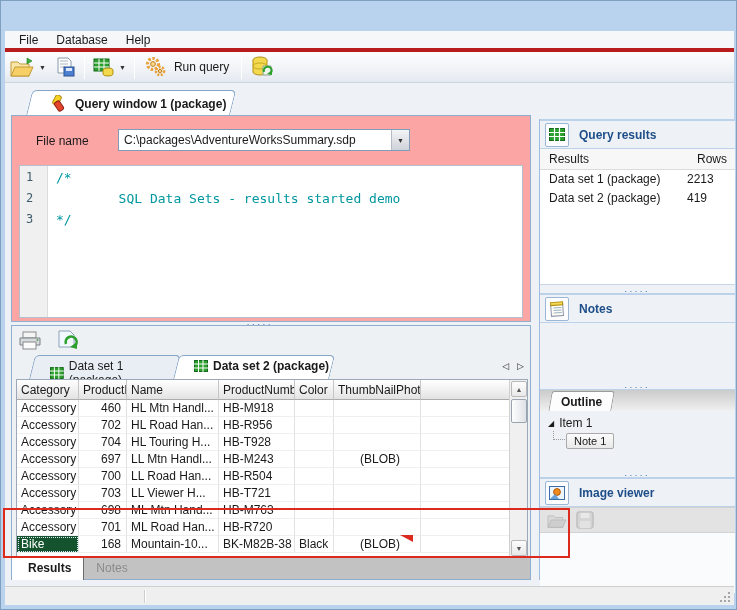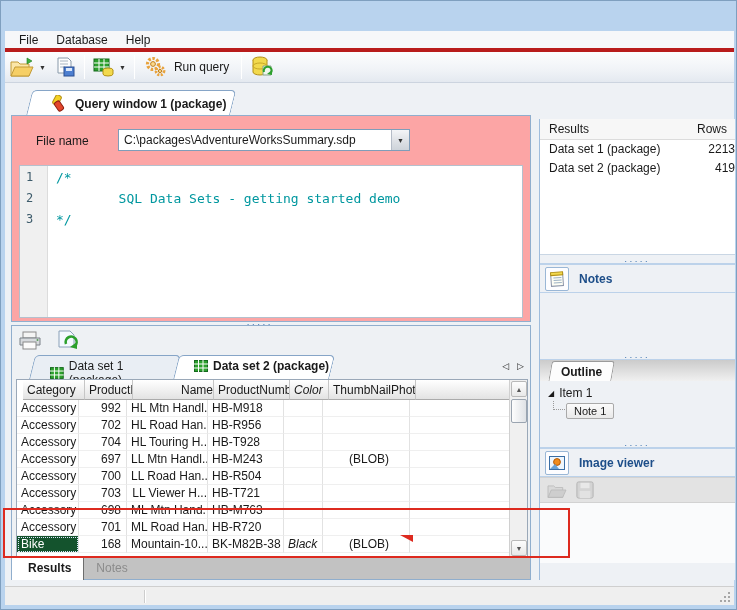--- a/index.html
+++ b/index.html
@@ -81,29 +81,29 @@
                   border:1px solid #86a5c7; border-bottom:none; border-radius:5px 5px 0 0;
                   transform:skewX(-14deg); background:#e9eef4; }
   .dtab.active::before { background:#fff; bottom:-1px; }
   .dtab-inner { position:relative; display:flex; align-items:center; gap:5px; padding:4px 0 0 12px; }
   .dtab.active .dtab-inner { font-weight:bold; }
   .tab-scroll { position:absolute; right:6px; top:6px; display:flex; gap:8px; font-size:9px; color:#222; }
 
   
   .grid { position:absolute; left:4px; top:53px; width:512px; height:179px; background:#fff;
           border:1px solid #9aa8b8; overflow:hidden; }
-  .ghead { display:flex; height:20px;margin-left:6px; }
+  .ghead { display:flex; height:20px; }
   .gh { background:linear-gradient(180deg,#ffffff,#f0f0f0 55%,#e3e3e3);
         border-right:1px solid #c6c6c6; border-bottom:1px solid #ababab;
         padding:3px 0 0 4px; white-space:nowrap; overflow:hidden; }
   .grow { display:flex; height:17px; }
   .gc { border-right:1px solid #e2e2e2; border-bottom:1px solid #efefef; padding:1px 0 0 4px;
         white-space:nowrap; overflow:hidden; }
   .c0 { width:62px; } .c1 { width:48px; text-align:right; padding-right:5px; padding-left:0; }
-  .c2 { width:81px;text-align:right; } .c3 { width:76px; } .c4 { width:39px;font-style:italic; } .c5 { width:87px; padding-left:26px; }
+  .c2 { width:92px; } .c3 { width:76px; } .c4 { width:39px; } .c5 { width:87px; padding-left:26px; }
   .c6 { flex:1; border-right:none; }
   .gc.sel { background:#14532d; color:#fff; outline:1px dotted #d7e8fb; outline-offset:-2px; }
   .vscroll { position:absolute; right:0; top:0; width:18px; height:177px; background:#f0f0f0;
              border-left:1px solid #d0d0d0; }
   .sbtn { position:absolute; left:1px; width:16px; height:16px; font-size:7px; color:#555;
           background:linear-gradient(180deg,#fdfdfd,#e8e8e8); border:1px solid #b9b9b9; border-radius:2px;
           display:flex; align-items:center; justify-content:center; }
   .sbtn.up { top:1px; } .sbtn.down { bottom:1px; }
   .sthumb { position:absolute; left:1px; top:19px; width:16px; height:24px;
             background:linear-gradient(90deg,#fdfdfd,#dfe2e6); border:1px solid #9aa4b0; border-radius:2px; }
@@ -120,21 +120,21 @@
                border-left:1px solid #9fbcdc; background:#eef1f5; }
   .panel-header { position:relative; height:30px; border-top:2px solid #bcd2ea; border-bottom:1px solid #bcd2ea;
                   display:flex; align-items:center; gap:10px; padding-left:5px; background:#eef1f5; }
   .icon-box { width:24px; height:24px; background:#fdfdff; border:1px solid #9ab7d6; border-radius:2px;
               display:flex; align-items:center; justify-content:center; }
   .panel-title { color:#1d4e89; font-weight:bold; }
   .qr-table { background:#fff; height:136px; border-bottom:1px solid #c9d6e4; }
   .qr-hrow { display:flex; height:21px; background:#f7f7f7; border-bottom:1px solid #dcdcdc; padding-top:3px; }
   .qr-hc1 { flex:1; padding-left:9px; } .qr-hc2 { width:48px; text-align:right; padding-right:8px; }
   .qr-row { display:flex; height:19px; padding-top:2px; }
-  .rc1 { flex:1; padding-left:9px; } .rc2 { width:48px; text-align:right; }
+  .rc1 { flex:1; padding-left:9px; } .rc2 { width:48px; }
   .dots-row { height:8px; display:flex; align-items:center; justify-content:center; color:#5f8cbd;
               font-size:8px; letter-spacing:3px; font-weight:bold; background:#eef1f5; }
   .notes-body { height:58px; background:#eef1f5; }
   .outline-strip { height:22px; background:linear-gradient(180deg,#cbcbcb,#f0f0f0); position:relative;
                    border-top:1px solid #bcd2ea; }
   .outline-tab { position:absolute; left:10px; top:1px; height:21px; background:#fdfdfd;
                  border:1px solid #9b9b9b; border-bottom:none; border-radius:3px 3px 0 0;
                  padding:3px 10px 0 10px; font-weight:bold; transform:skewX(-10deg); }
   .outline-tab span { display:inline-block; transform:skewX(10deg); }
   .outline-body { height:58px; background:#eef1f5; padding:5px 0 0 8px; position:relative; }
@@ -248,21 +248,21 @@
           <span class="combo-text">C:\packages\AdventureWorksSummary.sdp</span>
           <span class="combo-btn">
               <span>▼</span>
             </span>
         </div>
       </div>
       <div class="editor">
         <div class="gutter"></div>
         <div class="code-area">
           <div class="code-line"><span class="ln">1</span><span class="code">/*</span></div>
-          <div class="code-line"><span class="ln">2</span><span class="code">        SQL Data Sets - getting started demo</span></div>
+          <div class="code-line"><span class="ln">2</span><span class="code">        SQL Data Sets - results started demo</span></div>
           <div class="code-line"><span class="ln">3</span><span class="code">*/</span></div>
         </div>
       </div>
     </div>
 
     <div class="hsplit-dots" style="left:242px; top:287px;">.....</div>
 
     <div class="bottom-panel">
       <div class="bp-tools">
         <div class="bp-tbtn">
@@ -312,21 +312,21 @@
           <div class="gh c0">Category</div>
           <div class="gh c1" style="text-align:left;padding-left:4px;">ProductID</div>
           <div class="gh c2">Name</div>
           <div class="gh c3">ProductNumber</div>
           <div class="gh c4">Color</div>
           <div class="gh c5" style="padding-left:4px;">ThumbNailPhoto</div>
           <div class="gh c6"></div>
         </div>
         <div class="grow">
           <div class="gc c0">Accessory</div>
-            <div class="gc c1">992</div>
+            <div class="gc c1">460</div>
             <div class="gc c2">HL Mtn Handl...</div>
             <div class="gc c3">HB-M918</div>
             <div class="gc c4"></div>
             <div class="gc c5"></div>
             <div class="gc c6"></div>
         </div>
         <div class="grow">
           <div class="gc c0">Accessory</div>
             <div class="gc c1">702</div>
             <div class="gc c2">HL Road Han...</div>
@@ -406,20 +406,29 @@
       </div>
 
       <div class="mini-tabs">
         <div class="mtab-active">Results</div>
         <div class="mtab">Notes</div>
       </div>
     </div>
 
     <div class="right-col">
 
+      <div class="panel-header">
+        <div class="icon-box">
+          <svg width="16" height="13" viewBox="0 0 16 13">
+            <rect x="0.5" y="0.5" width="15" height="12" fill="#2ca02c" stroke="#14691d"></rect>
+            <path d="M0 4.5 h16 M0 8.5 h16 M5.5 0 v13 M10.5 0 v13" stroke="#fff" stroke-width="1.2"></path>
+          </svg>
+        </div>
+        <span class="panel-title">Query results</span>
+      </div>
       <div class="qr-table">
         <div class="qr-hrow">
           <span class="qr-hc1">Results</span>
           <span class="qr-hc2">Rows</span>
         </div>
         <div class="qr-row">
           <span class="rc1">Data set 1 (package)</span>
           <span class="rc2">2213</span>
         </div>
         <div class="qr-row">

